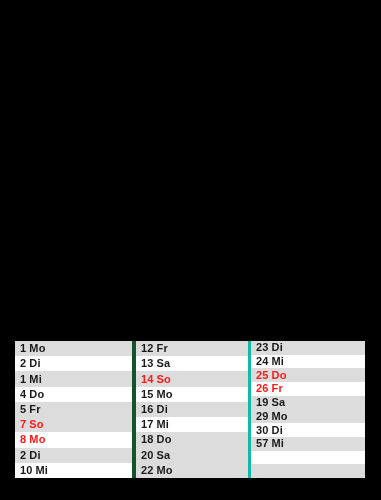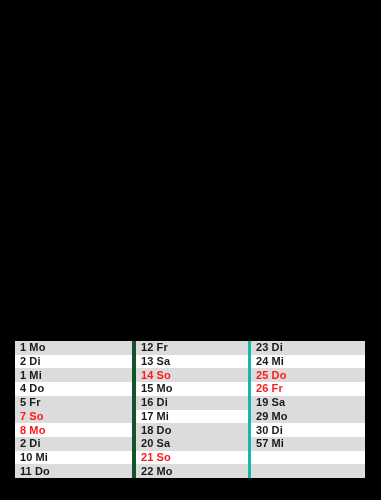--- a/index.html
+++ b/index.html
@@ -72,32 +72,30 @@
       <div class="day-col col-0">
         <div class="day-cell stripe-light">1 Mo</div>
         <div class="day-cell stripe-dark">2 Di</div>
         <div class="day-cell stripe-light">1 Mi</div>
         <div class="day-cell stripe-dark">4 Do</div>
         <div class="day-cell stripe-light">5 Fr</div>
         <div class="day-cell stripe-light weekend">7 So</div>
         <div class="day-cell stripe-dark weekend">8 Mo</div>
         <div class="day-cell stripe-light">2 Di</div>
         <div class="day-cell stripe-dark">10 Mi</div>
-        <div class="day-cell stripe-light">11 Do</div>
       </div>
       <div class="day-col col-1">
         <div class="day-cell stripe-light">12 Fr</div>
         <div class="day-cell stripe-dark">13 Sa</div>
         <div class="day-cell stripe-light weekend">14 So</div>
         <div class="day-cell stripe-dark">15 Mo</div>
         <div class="day-cell stripe-light">16 Di</div>
         <div class="day-cell stripe-dark">17 Mi</div>
         <div class="day-cell stripe-light">18 Do</div>
         <div class="day-cell stripe-light">20 Sa</div>
-        <div class="day-cell stripe-dark weekend">21 So</div>
         <div class="day-cell stripe-light">22 Mo</div>
       </div>
       <div class="day-col col-2">
         <div class="day-cell stripe-light">23 Di</div>
         <div class="day-cell stripe-dark">24 Mi</div>
         <div class="day-cell stripe-light weekend">25 Do</div>
         <div class="day-cell stripe-dark weekend">26 Fr</div>
         <div class="day-cell stripe-light">19 Sa</div>
         <div class="day-cell stripe-light">29 Mo</div>
         <div class="day-cell stripe-dark">30 Di</div>

